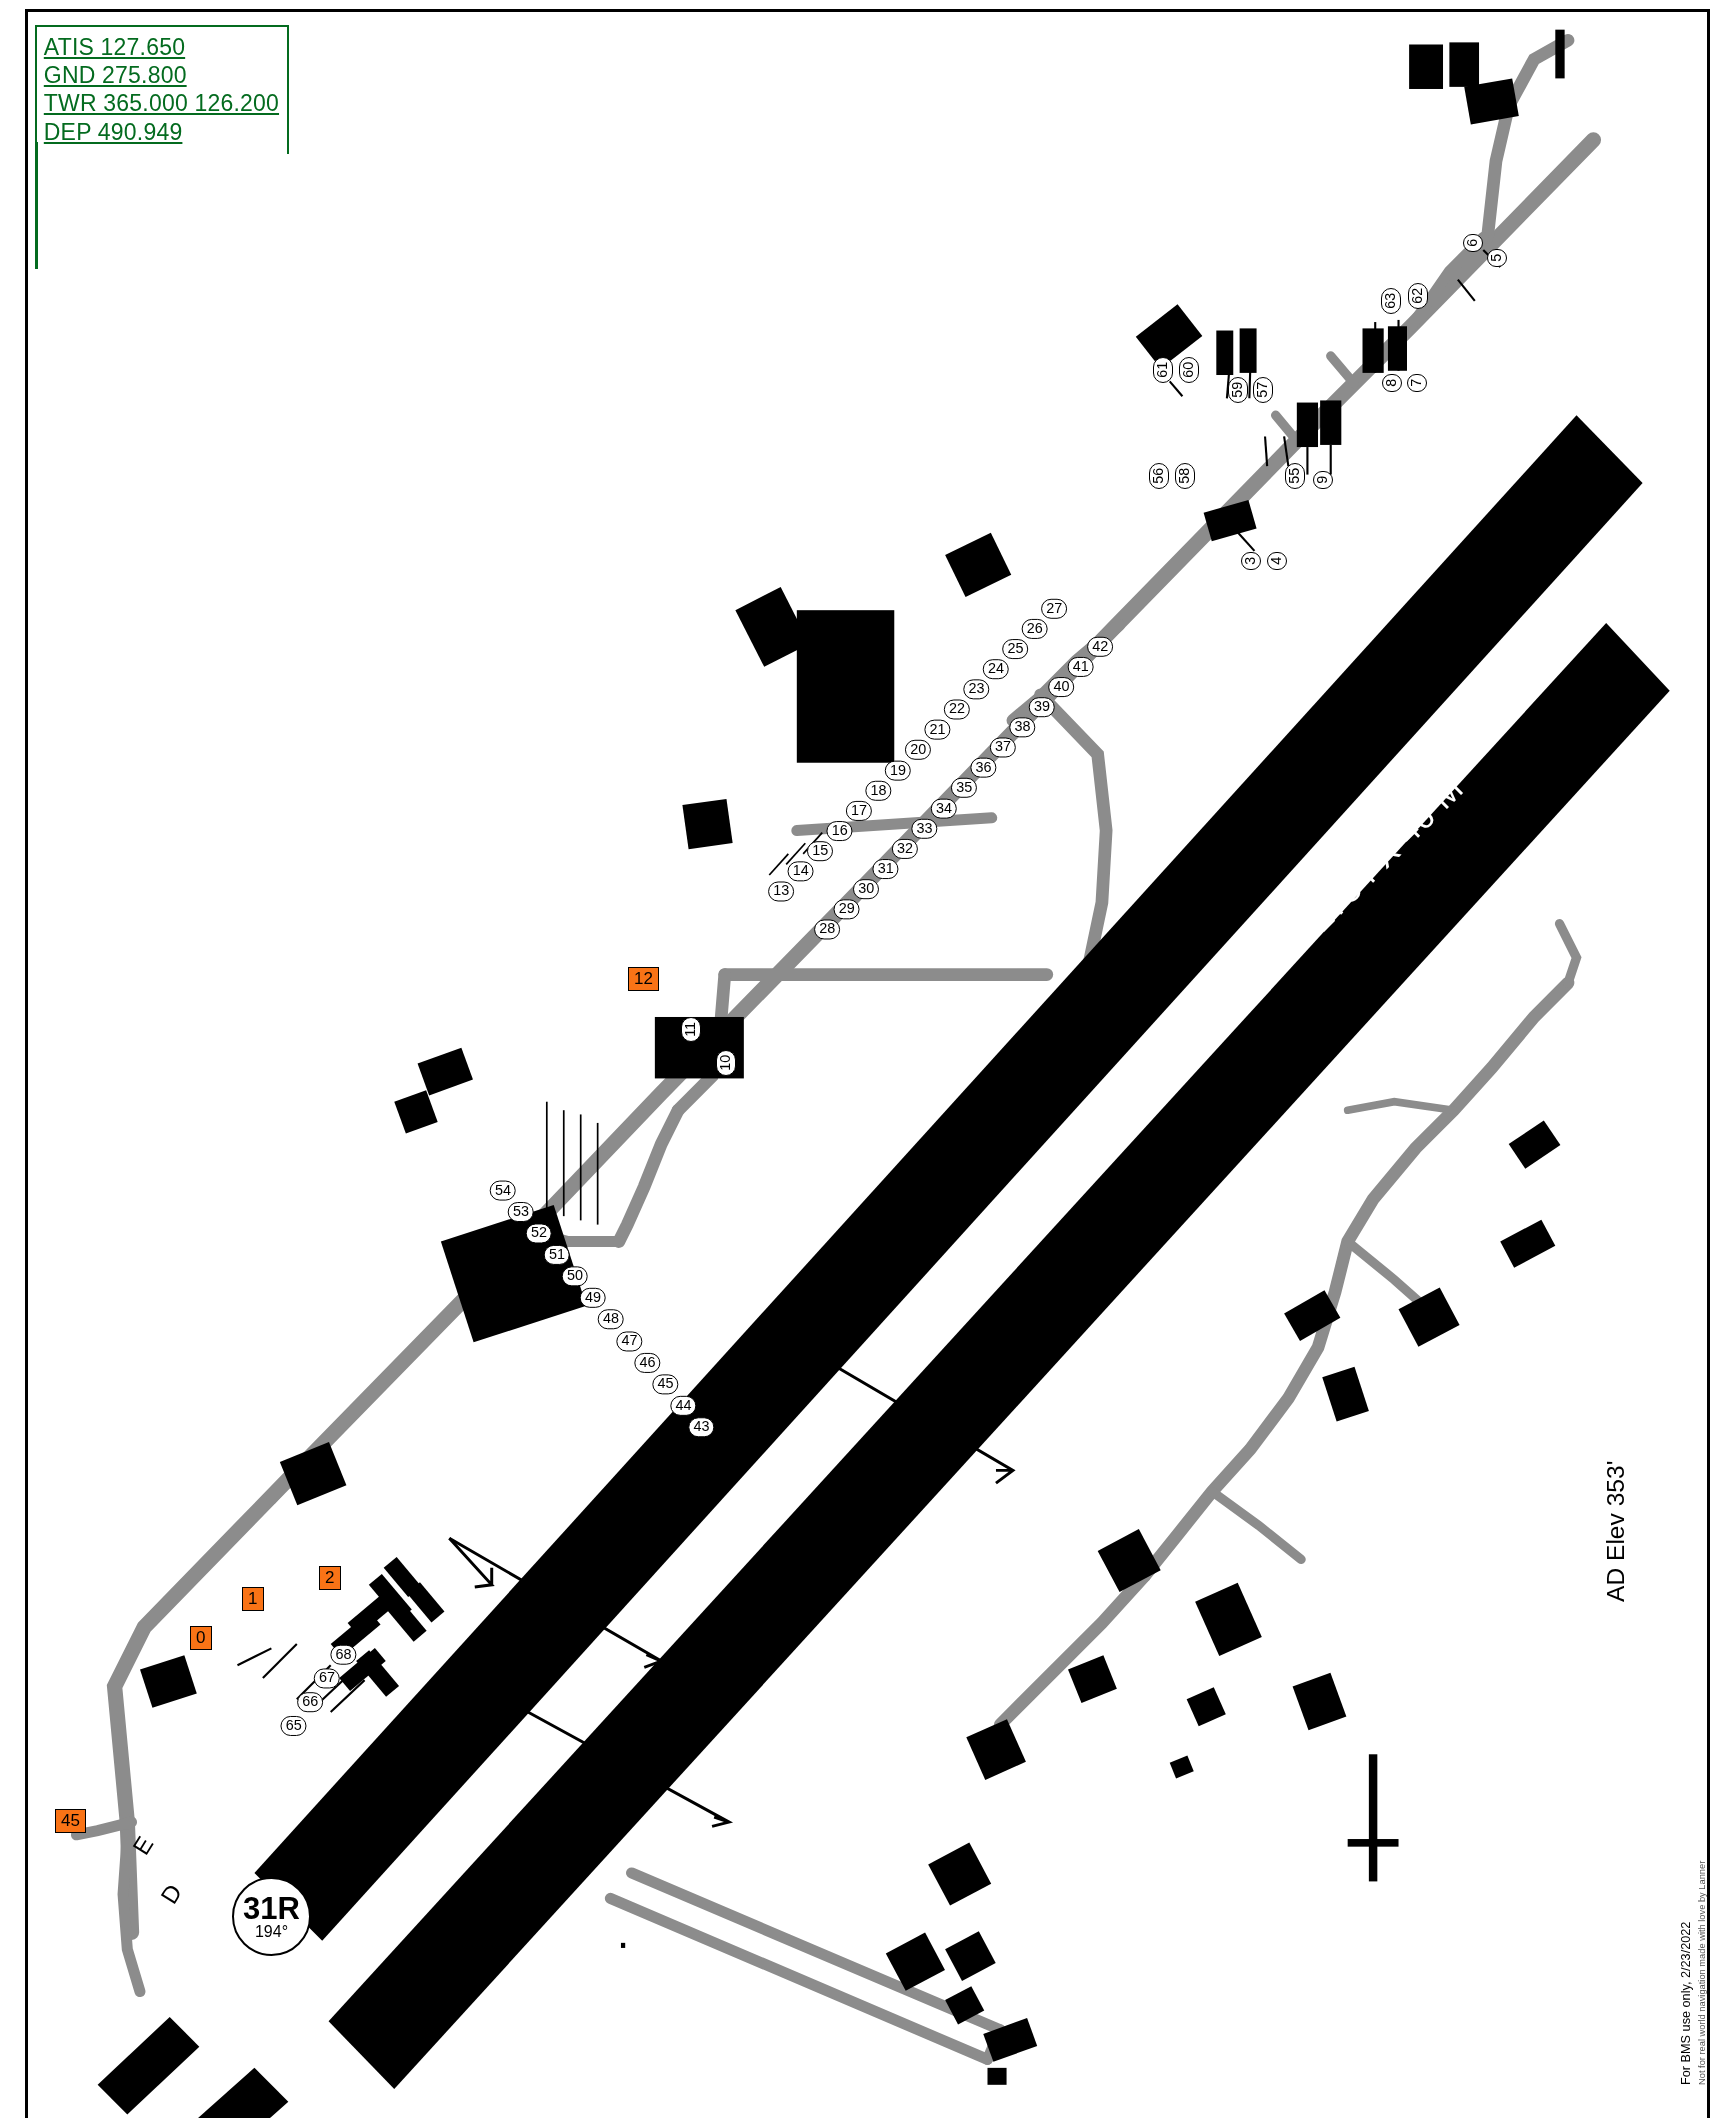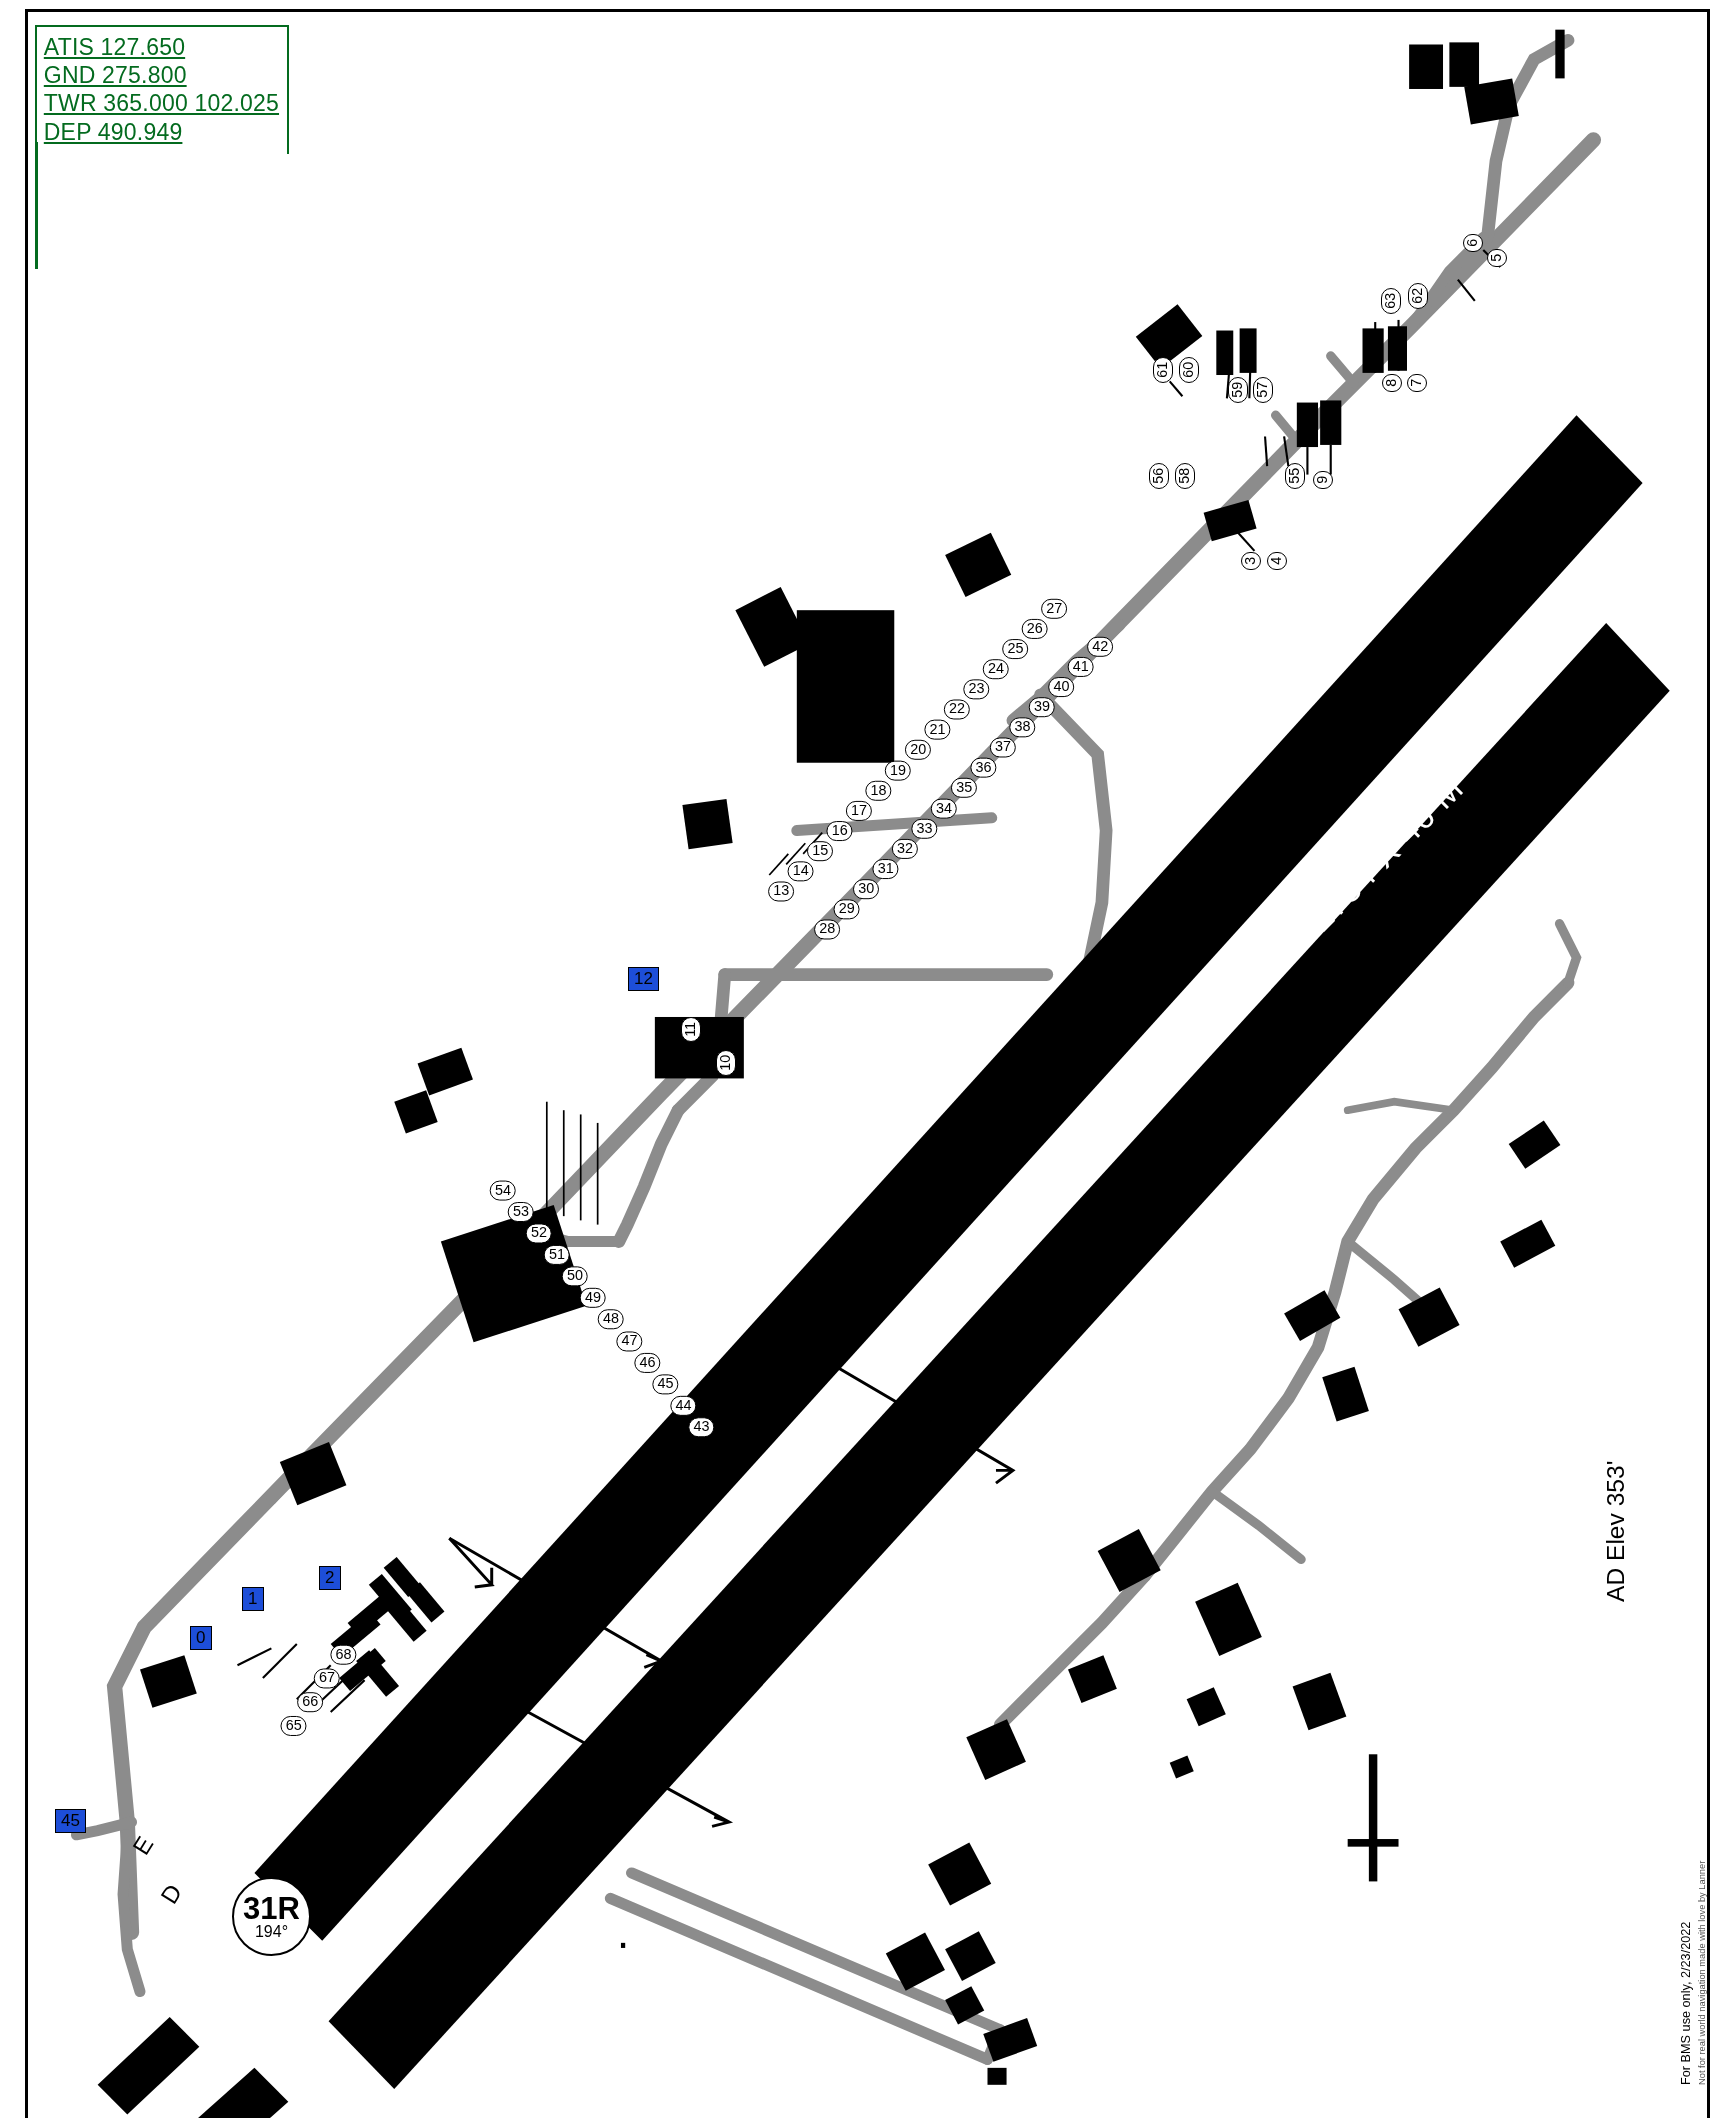--- a/index.html
+++ b/index.html
@@ -85,21 +85,21 @@
     background:#fff;
     color:#000;
     font-size: 14.4px;
     padding: 1.3px 4.2px 2.1px 4.2px;
     white-space: nowrap;
     line-height:1;
   }
   .sq {
     position:absolute;
     border:1.7px solid #000;
-    background:#1d4ed8;
+    background:#f97316;
     color:#000;
     font-size: 17px;
     padding: 1.7px 5.1px 3px 5.1px;
     white-space:nowrap;
     line-height:1;
   }
   .rwydes {
     position:absolute;
     width: 75px; height: 75px;
     border:2.5px solid #000;
@@ -286,21 +286,21 @@
       <line x1="740" y1="4030" x2="820" y2="3955"></line>
       <line x1="780" y1="4040" x2="860" y2="3965"></line>
       <line x1="700" y1="3880" x2="620" y2="3960"></line>
       <line x1="560" y1="3930" x2="640" y2="3890"></line>
     </g>
   </svg>
 
   <div class="comms">
     <div>ATIS 127.650</div>
     <div>GND 275.800</div>
-    <div>TWR 365.000 102.025</div>
+    <div>TWR 365.000 126.200</div>
     <div>DEP 490.949</div>
   </div>
   <div class="comms-tail"></div>
 
   <div class="rwtext" style="left:1216px; top:720px; transform: rotate(-45deg); transform-origin: left top;">2744 X 46 M</div>
   <div class="rwtext" style="left:1301px; top:911px; transform: rotate(-45deg); transform-origin: left top;">2754 X 46 M</div>
 
   <div class="rwydes" style="left:232px; top:1877px;">
     <div class="big">31R</div>
     <div class="small">194°</div>

